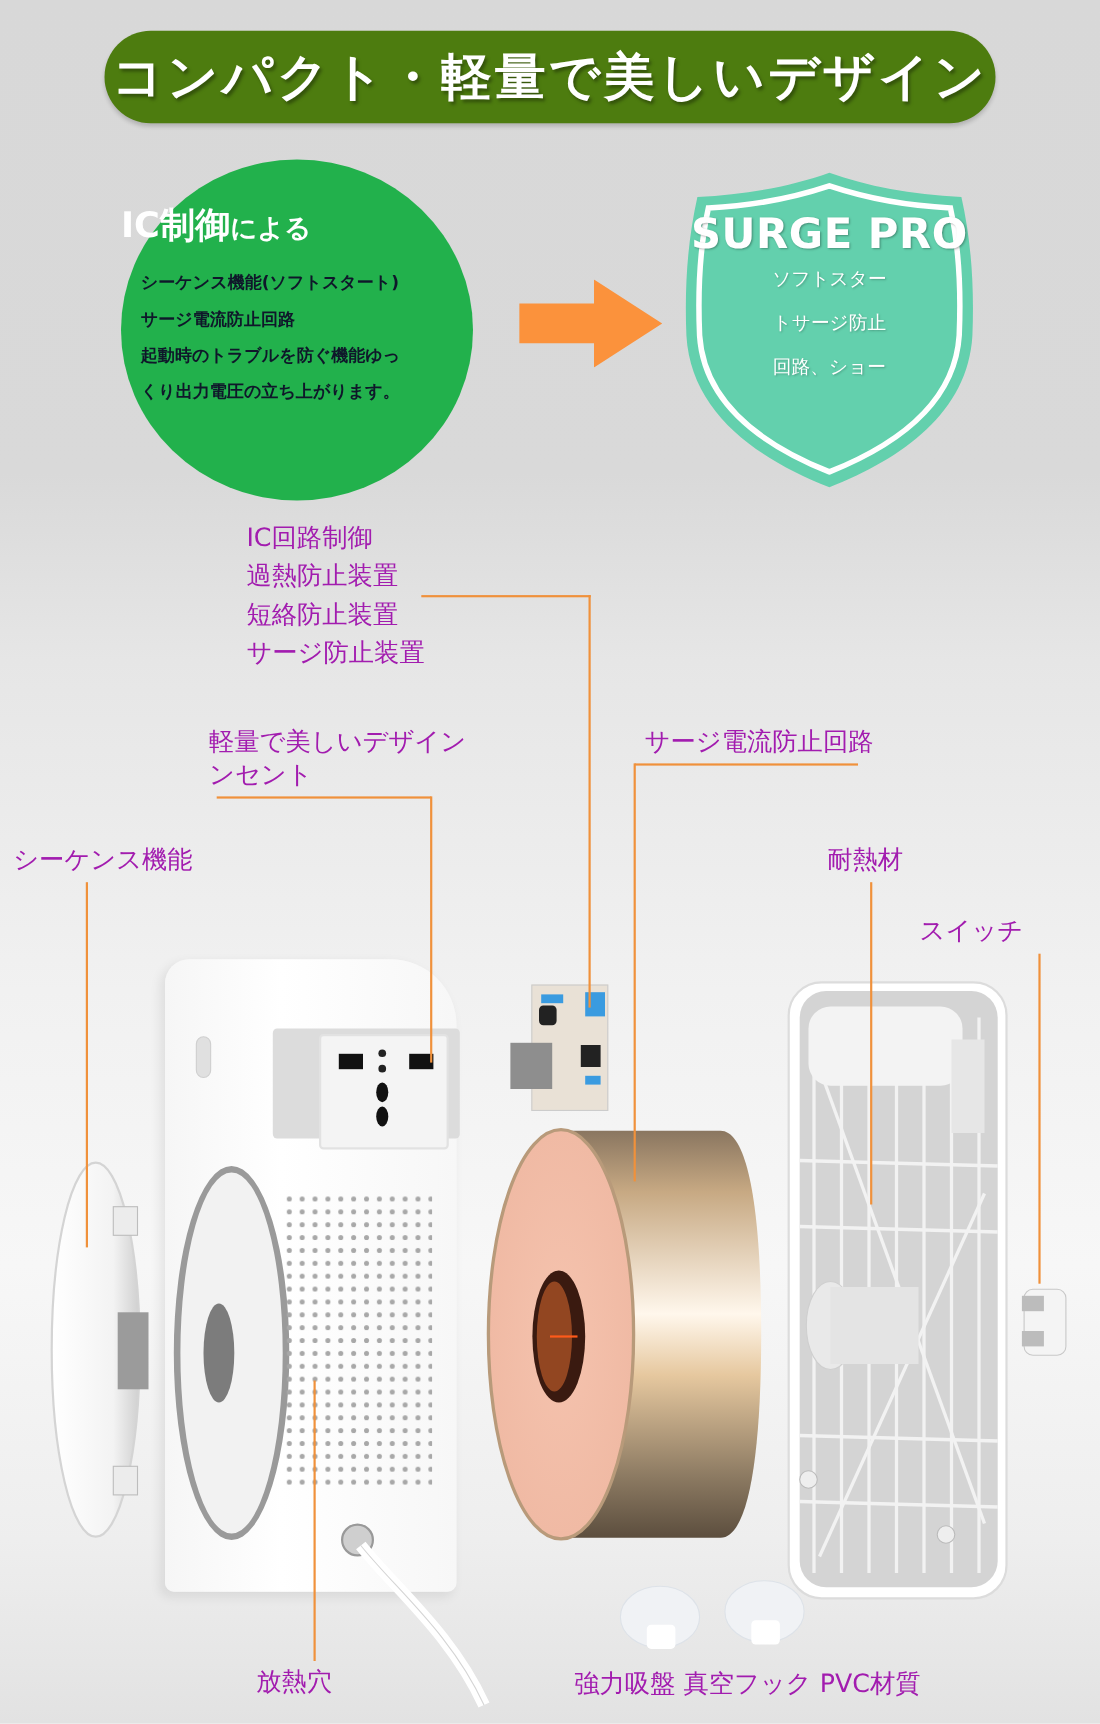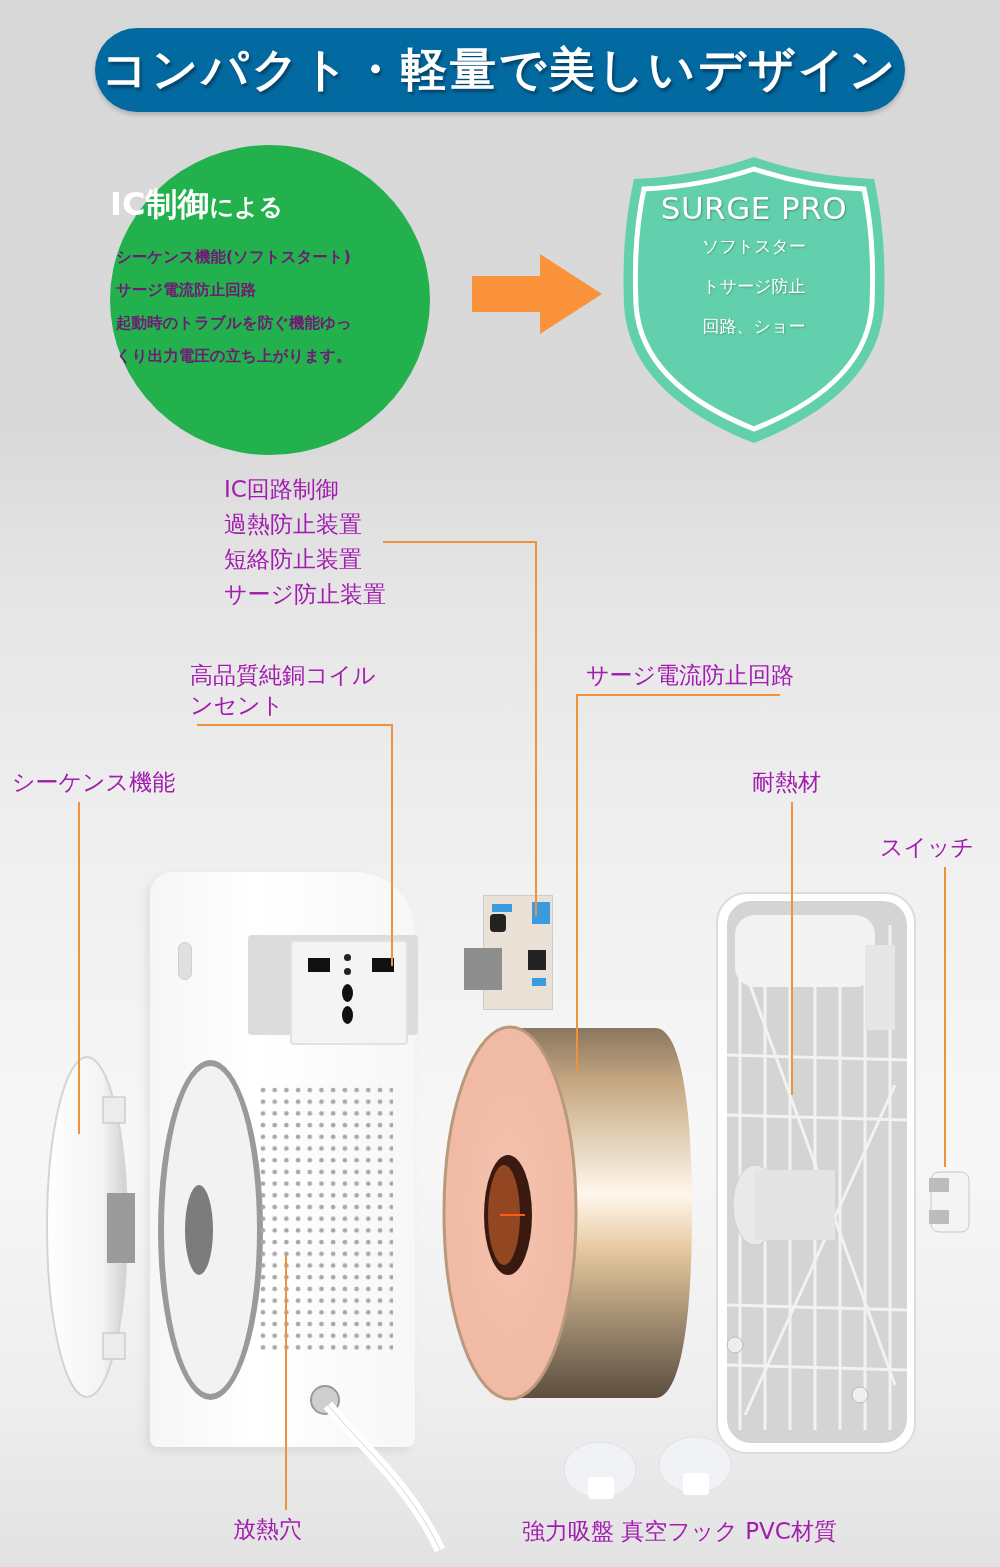--- a/index.html
+++ b/index.html
@@ -7,21 +7,21 @@
   body {
     position: relative;
     font-family: "DejaVu Sans", "Liberation Sans", sans-serif;
     background: linear-gradient(180deg, #d8d8d8 0px, #d9d9d9 430px, #e6e6e6 600px, #f1f1f1 900px, #f7f7f7 1150px, #eeeeee 1400px, #e2e2e2 1567px);
   }
   .abs { position: absolute; }
 
   
   .title-pill {
     left: 95px; top: 28px; width: 810px; height: 84px;
-    background: #0369a1; border-radius: 42px;
+    background: #4d7c0f; border-radius: 42px;
     box-shadow: 0 3px 4px rgba(0,0,0,0.18);
     display: flex; align-items: center; justify-content: center;
   }
   .title-text {
     color: #fff; font-size: 46px; font-weight: bold; letter-spacing: 3px;
     text-shadow: 2px 3px 3px rgba(0,0,0,0.35);
     white-space: nowrap;
   }
 
   
@@ -29,34 +29,34 @@
     left: 110px; top: 145px; width: 320px; height: 310px; border-radius: 50%;
     background: #22b14c;
   }
   .ic-heading {
     position: absolute; left: 0; right: 0; top: 38px; text-align: left;
     color: #fff; font-weight: bold; white-space: nowrap;
   }
   .ic-heading .big { font-size: 32px; }
   .ic-heading .small { font-size: 24px; }
   .ic-lines {
-    position: absolute; left: 6px; top: 96px; color: #701a75;
+    position: absolute; left: 18px; top: 96px; color: #0f172a;
     font-size: 15.5px; line-height: 33px; white-space: nowrap; font-weight: bold;
   }
 
   
   .arrow { left: 472px; top: 254px; width: 130px; height: 80px; }
 
   
   .shield { left: 620px; top: 155px; width: 268px; height: 290px; }
   .shield-text {
     position: absolute; left: 620px; top: 190px; width: 268px; text-align: center;
     color: #fff;
   }
-  .shield-brand { font-size: 31px; font-weight: normal; letter-spacing: 0.5px;
+  .shield-brand { font-size: 38px; font-weight: bold; letter-spacing: 0.5px;
     text-shadow: 1px 1px 2px rgba(0,0,0,0.3); }
   .shield-lines { font-size: 17px; line-height: 40px; margin-top: 0px;
     text-shadow: 1px 1px 2px rgba(0,0,0,0.25); }
 
   
   .label {
     color: #a21caf; font-size: 23px; white-space: nowrap; line-height: 35px;
   }
   .label.multi { line-height: 35px; }
   .line { position: absolute; background: #f0913b; }
@@ -221,35 +221,35 @@
 <div class="abs label multi" style="left:224px; top:472px;">
   <div>IC回路制御</div>
   <div>過熱防止装置</div>
   <div>短絡防止装置</div>
   <div>サージ防止装置</div>
 </div>
 <div class="line hl" style="left:383px; top:541px; width:154px;"></div>
 <div class="line vl" style="left:535px; top:541px; height:375px;"></div>
 
 <div class="abs label multi" style="left:190px; top:660px; line-height:30px;">
-  <div>高品質純銅コイル</div>
+  <div>軽量で美しいデザイン</div>
   <div>ンセント</div>
 </div>
 <div class="line hl" style="left:197px; top:724px; width:195px;"></div>
 <div class="line vl" style="left:391px; top:724px; height:242px;"></div>
 
 <div class="abs label" style="left:586px; top:658px;">サージ電流防止回路</div>
 <div class="line hl" style="left:577px; top:694px; width:203px;"></div>
 <div class="line vl" style="left:576px; top:694px; height:380px;"></div>
 
 <div class="abs label" style="left:12px; top:765px;">シーケンス機能</div>
 <div class="line vl" style="left:78px; top:802px; height:332px;"></div>
 
 <div class="abs label" style="left:752px; top:765px;">耐熱材</div>
 <div class="line vl" style="left:791px; top:802px; height:293px;"></div>
 
-<div class="abs label" style="left:880px; top:830px;">スイッチ</div>
+<div class="abs label" style="left:836px; top:830px;">スイッチ</div>
 <div class="line vl" style="left:944px; top:867px; height:300px;"></div>
 
 <div class="line vl" style="left:285px; top:1255px; height:255px;"></div>
 <div class="abs label" style="left:233px; top:1512px;">放熱穴</div>
 
 <div class="abs label" style="left:498px; top:1514px;margin-left:24px;">強力吸盤 真空フック PVC材質</div>
 
 </body></html>

